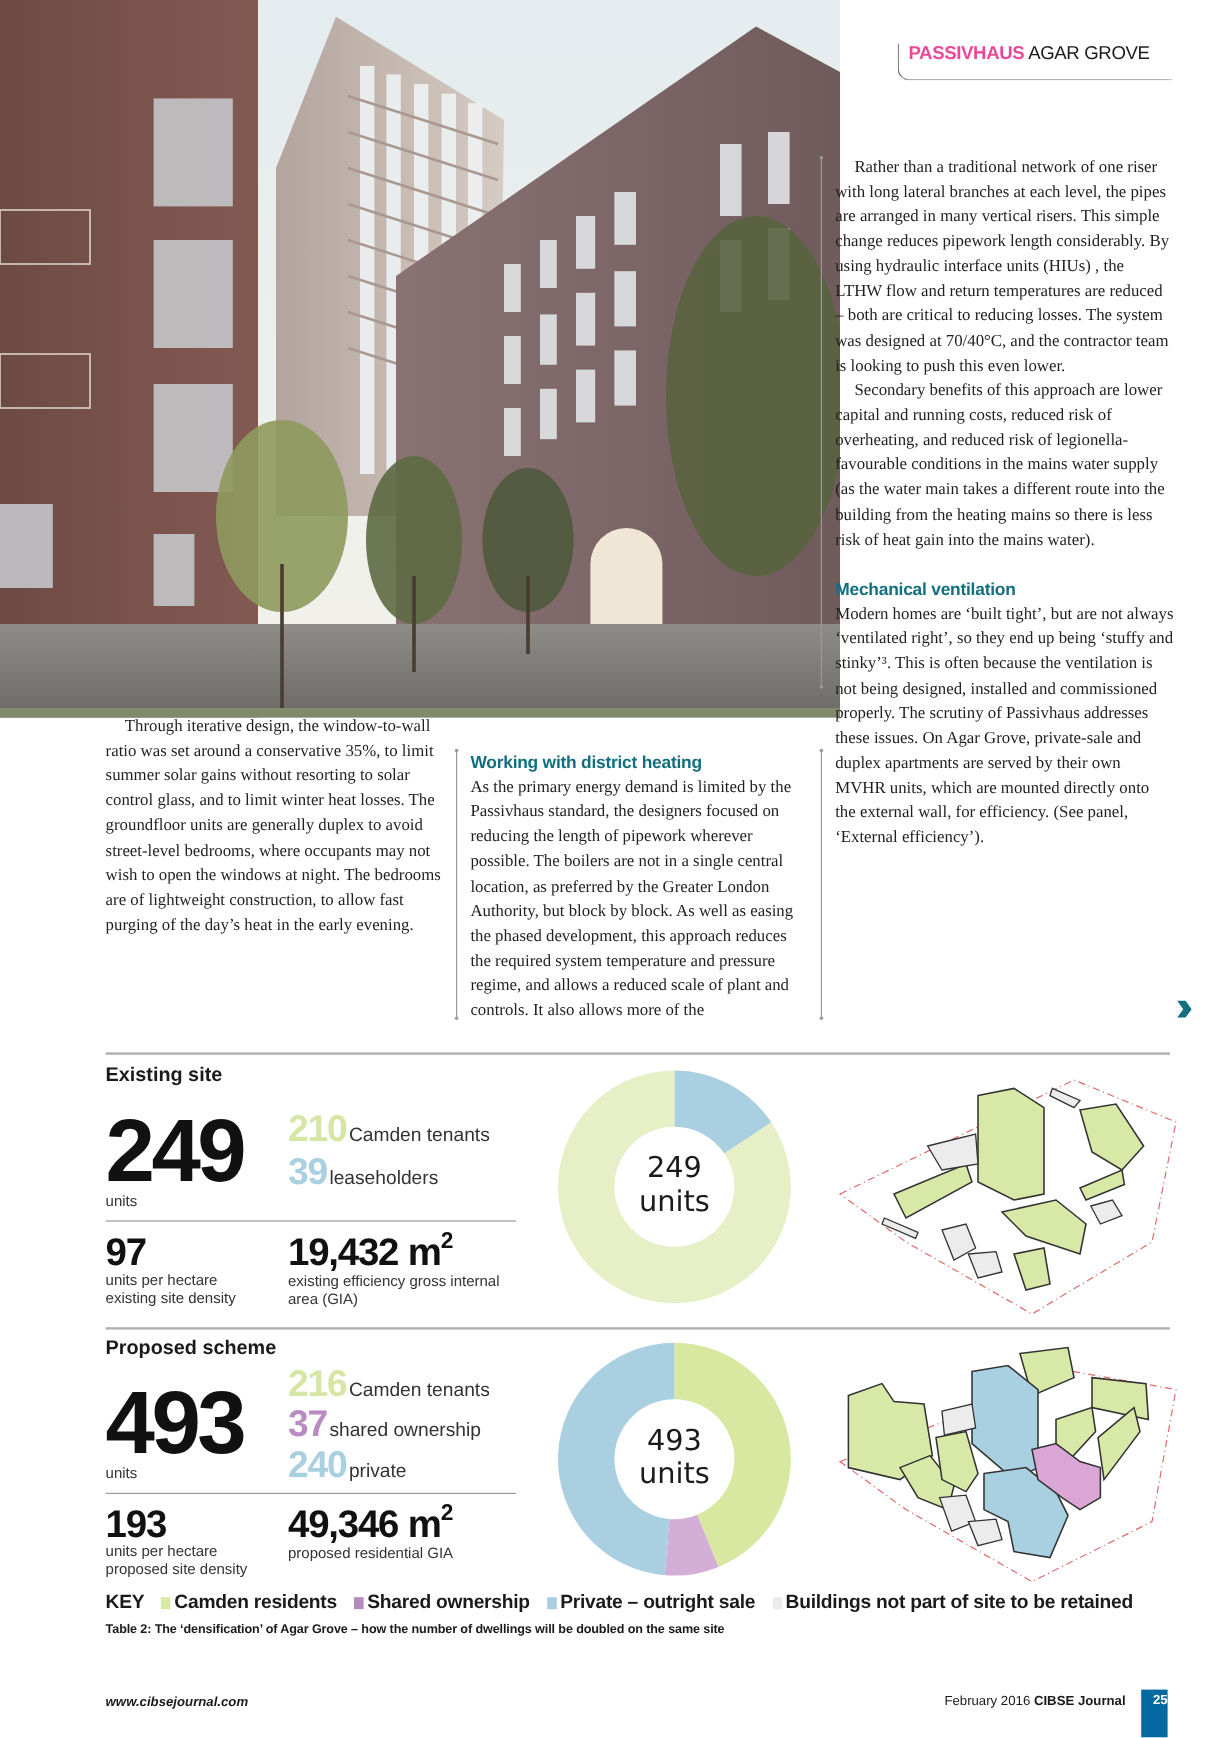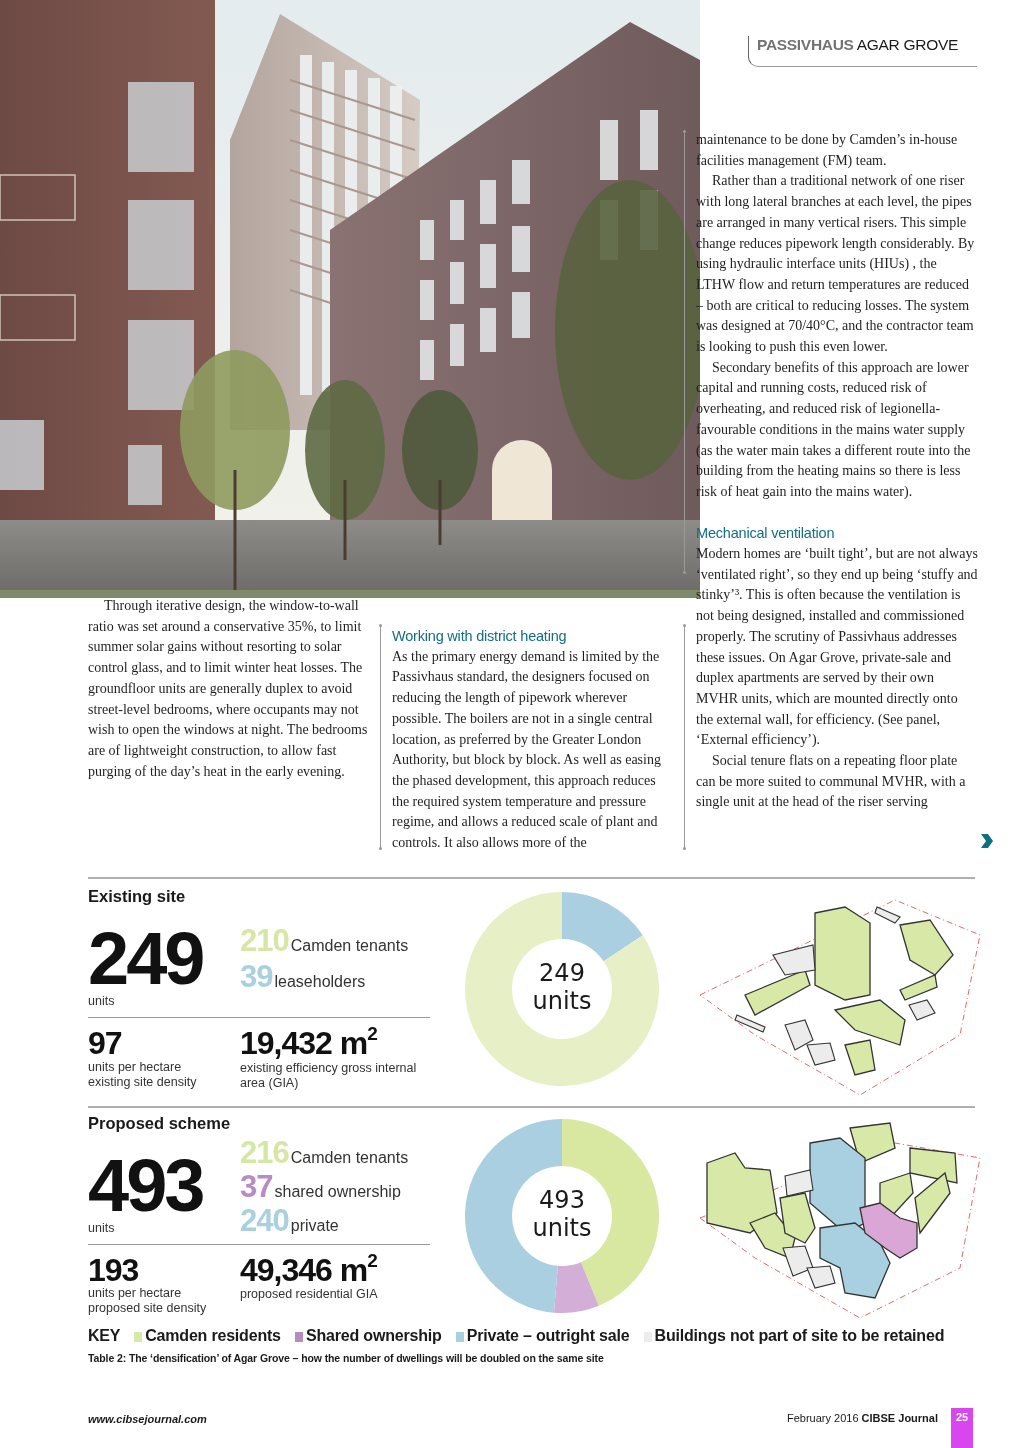--- a/index.html
+++ b/index.html
@@ -6,29 +6,29 @@
   body { width:1024px; height:1448px; background:#ffffff; position:relative; overflow:hidden; font-family:"Liberation Serif", serif; color:#1a1a1a; }
   .abs { position:absolute; }
 
   
   #hero { left:0; top:0; width:700px; height:598px; overflow:hidden; background:linear-gradient(180deg,#dfe8ee 0%,#eef2f2 40%,#c9c4bc 100%); }
   #hero svg { display:block; }
 
   
   #running-head { left:748px; top:36px; width:228px; height:30px; border-left:1px solid #666; border-bottom:1px solid #9a9a9a; border-bottom-left-radius:10px; }
   #running-head .txt { position:absolute; left:8px; top:0px; font-family:"Liberation Sans", sans-serif; font-size:15.5px; letter-spacing:-0.3px; white-space:nowrap; }
-  #running-head .kicker { color:#737373; font-weight:bold; }
+  #running-head .kicker { color:#ec4899; font-weight:bold; }
   #running-head .title { color:#1a1a1a; }
 
   
   .col { font-size:14px; line-height:20.7px; color:#1f1f1f; }
   .col p { margin:0; text-indent:0; }
   .col p.ind { text-indent:16px; }
   .col .gap { height:20.7px; }
-  .subhead { font-family:"Liberation Sans", sans-serif; font-weight:normal; color:#126f80; font-size:14.5px; line-height:20.7px; letter-spacing:-0.2px; }
+  .subhead { font-family:"Liberation Sans", sans-serif; font-weight:bold; color:#126f80; font-size:14.5px; line-height:20.7px; letter-spacing:-0.2px; }
   .vrule { width:1px; background:#9a9a9a; }
   .vrule::before, .vrule::after { content:""; position:absolute; left:-1px; width:3px; height:3px; background:#9a9a9a; border-radius:50%; }
   .vrule::before { top:-2px; } .vrule::after { bottom:-2px; }
 
   #col-left { left:88px; top:596px; width:282px; }
   #col-mid { left:392px; top:626px; width:284px; }
   #col-right { left:696px; top:130px; width:282px; }
 
   #continue-arrow { left:980px; top:833px; width:14px; height:16px; color:#126f80; }
 
@@ -47,21 +47,21 @@
   .donut-center { font-family:"DejaVu Sans", sans-serif; font-size:24px; color:#1a1a1a; text-align:center; line-height:28px; }
 
   #key { left:88px; top:1327px; font-family:"Liberation Sans", sans-serif; font-weight:bold; font-size:16px; color:#1a1a1a; white-space:nowrap; letter-spacing:-0.2px; }
   #key .sw { display:inline-block; width:8px; height:10px; margin:0 3px 0 10px; vertical-align:-1px; }
   #caption { left:88px; top:1352px; font-family:"Liberation Sans", sans-serif; font-weight:bold; font-size:10.5px; color:#1a1a1a; white-space:nowrap; letter-spacing:-0.1px; }
 
   
   #footer-url { left:88px; top:1413px; font-family:"Liberation Sans", sans-serif; font-weight:bold; font-size:11px; color:#1a1a1a;font-style:italic; }
   #footer-issue { left:700px; top:1412px; width:238px; text-align:right; font-family:"Liberation Sans", sans-serif; font-size:11px; color:#1a1a1a; }
   #footer-issue b { font-weight:bold; }
-  #page-tab { left:951px; top:1408px; width:22px; height:40px; background:#d946ef; color:#fff; font-family:"Liberation Sans", sans-serif; font-weight:bold; font-size:11px; text-align:center; padding-top:3px; box-sizing:border-box; }
+  #page-tab { left:951px; top:1408px; width:22px; height:40px; background:#0369a1; color:#fff; font-family:"Liberation Sans", sans-serif; font-weight:bold; font-size:11px; text-align:right; padding-top:3px; box-sizing:border-box; }
 </style>
 </head>
 <body>
 
 <div id="hero" class="abs">
   <svg width="700" height="598" viewBox="0 0 700 598">
     <defs>
       <linearGradient id="sky" x1="0" y1="0" x2="0" y2="1">
         <stop offset="0" stop-color="#e4ecef"></stop>
           <stop offset="1" stop-color="#f3f1ea"></stop>
@@ -171,27 +171,25 @@
 
 <div id="col-mid" class="abs col">
   <div class="subhead">Working with district heating</div>
   <p>As the primary energy demand is limited by the Passivhaus standard, the designers focused on reducing the length of pipework wherever possible. The boilers are not in a single central location, as preferred by the Greater London Authority, but block by block. As well as easing the phased development, this approach reduces the required system temperature and pressure regime, and allows a reduced scale of plant and controls. It also allows more of the</p>
 </div>
 
 <div class="abs vrule" style="left:684px;top:626px;height:222px;"></div>
 <div class="abs vrule" style="left:684px;top:132px;height:440px;"></div>
 
 <div id="col-right" class="abs col">
-  <p>maintenance to be done by Camden’s in-house facilities management (FM) team.</p>
   <p class="ind">Rather than a traditional network of one riser with long lateral branches at each level, the pipes are arranged in many vertical risers. This simple change reduces pipework length considerably. By using hydraulic interface units (HIUs) , the LTHW flow and return temperatures are reduced – both are critical to reducing losses. The system was designed at 70/40°C, and the contractor team is looking to push this even lower.</p>
   <p class="ind">Secondary benefits of this approach are lower capital and running costs, reduced risk of overheating, and reduced risk of legionella-favourable conditions in the mains water supply (as the water main takes a different route into the building from the heating mains so there is less risk of heat gain into the mains water).</p>
   <div class="gap"></div>
   <div class="subhead">Mechanical ventilation</div>
   <p>Modern homes are ‘built tight’, but are not always ‘ventilated right’, so they end up being ‘stuffy and stinky’³. This is often because the ventilation is not being designed, installed and commissioned properly. The scrutiny of Passivhaus addresses these issues. On Agar Grove, private-sale and duplex apartments are served by their own MVHR units, which are mounted directly onto the external wall, for efficiency. (See panel, ‘External efficiency’).</p>
-  <p class="ind">Social tenure flats on a repeating floor plate can be more suited to communal MVHR, with a single unit at the head of the riser serving</p>
 </div>
 
 <div id="continue-arrow" class="abs">
   <svg width="14" height="16" viewBox="0 0 14 16">
       <polygon points="1,1 8,1 13,8 8,15 1,15 6,8" fill="#126f80"></polygon>
     </svg>
 </div>
 
 <div class="abs hrule" style="left:88px;top:877px;width:887px;"></div>
 

